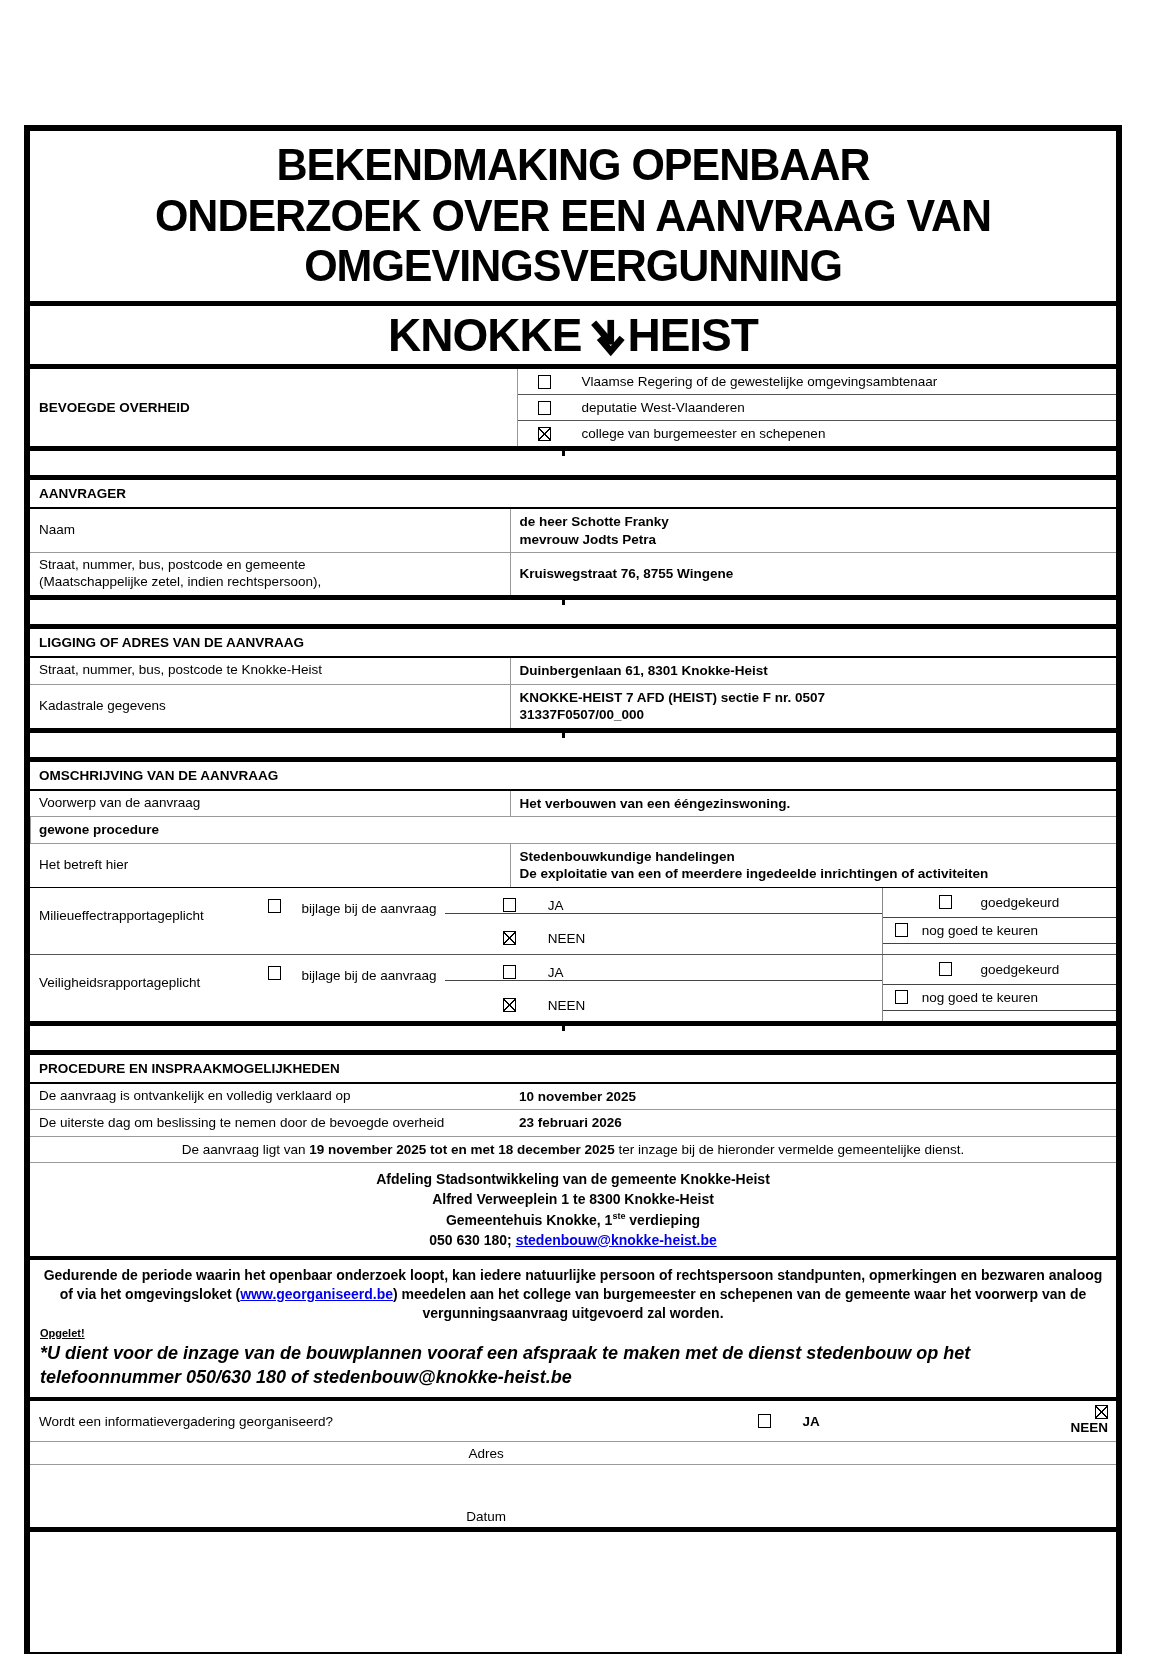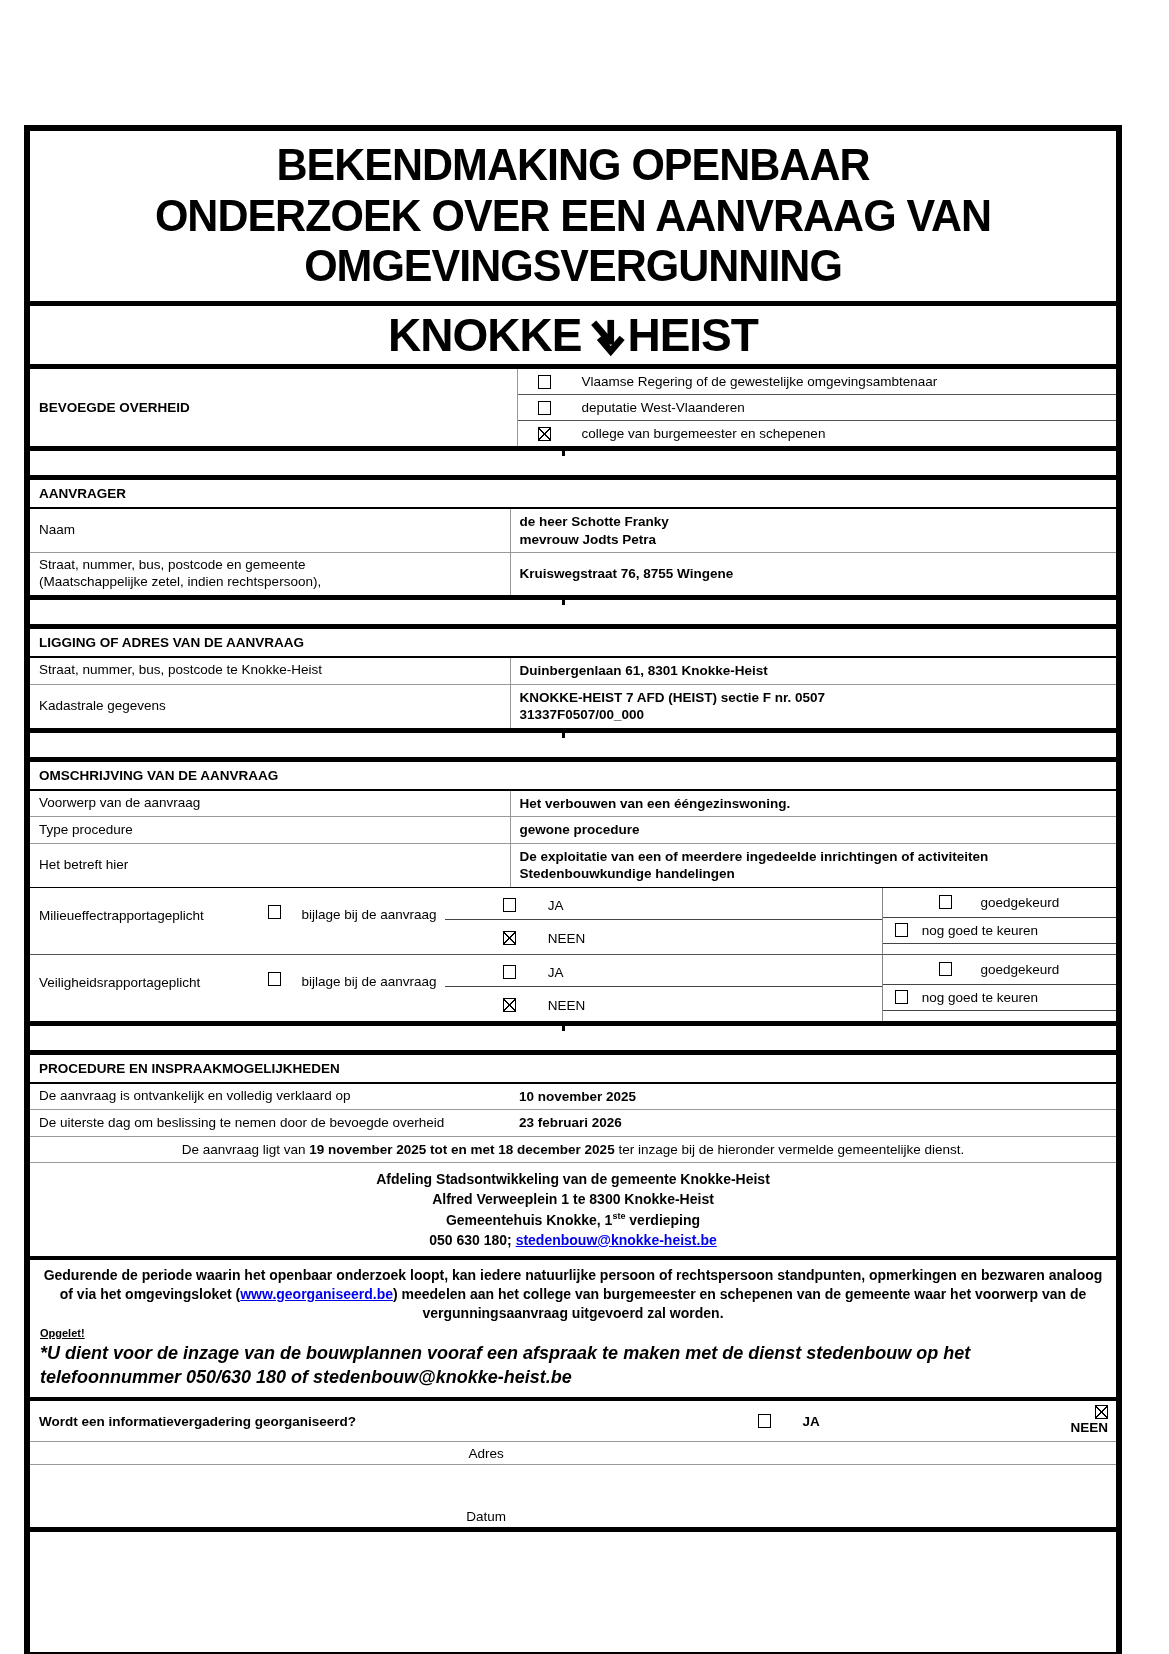--- a/index.html
+++ b/index.html
@@ -50,21 +50,21 @@
   }
 
   .spacer{height:24px;}
   .spacer::after{content:'';position:absolute;left:49%;top:0;width:3px;height:5px;background:#000;}
 
   
   .rap-row{display:flex;height:66px;border-bottom:1px solid #555;}
   .rap-row:last-child{border-bottom:none;}
   .rap-left{width:78.5%;position:relative;}
   .rap-label{position:absolute;left:9px;top:20px;font-size:13.5px;}
-  .bijlage-line{position:absolute;left:28%;right:0;top:12px;height:22px;display:flex;align-items:flex-end;}
+  .bijlage-line{position:absolute;left:28%;right:0;top:6px;height:22px;display:flex;align-items:flex-end;}
   .bijlage-line .cb{margin-right:20px;margin-bottom:3px;}
   .bijlage-line .txt{font-size:13.5px;margin-right:8px;}
   .bijlage-line .grow{flex:1;border-bottom:1.5px solid #444;margin-bottom:2px;}
   .ja-item,.neen-item{position:absolute;left:55.5%;display:flex;align-items:center;font-size:13.5px;}
   .ja-item{top:10px;}
   .neen-item{top:43px;}
   .ja-item .cb,.neen-item .cb{margin-right:32px;}
   .rap-right{width:21.5%;border-left:1px solid #888;display:flex;flex-direction:column;font-size:13.5px;}
   .rap-right .gk{flex:0.45;border-bottom:1.5px solid #444;display:flex;align-items:center;justify-content:center;}
   .rap-right .gk .cb{margin-right:28px;}
@@ -76,21 +76,21 @@
   .center-row{border-bottom:1px solid #999;text-align:center;font-size:13.5px;padding:5px 4px;}
   .dienst-block{text-align:center;font-weight:bold;font-size:14px;line-height:1.45;padding:6px 12px;border-bottom:4px solid #000;}
   .bezwaar-block{border-bottom:4px solid #000;padding:6px 10px 8px 10px;}
   .bezwaar-text{text-align:center;font-weight:bold;font-size:14px;line-height:1.35;}
   .opgelet{font-weight:bold;font-size:11px;text-decoration:underline;margin-top:4px;}
   .afspraak{font-weight:bold;font-style:italic;font-size:18px;line-height:1.35;margin-top:2px;}
   .link{color:#0000ee;text-decoration:underline;font-weight:bold;cursor:pointer;}
   sup{font-size:9px;}
 
   .verg-row{display:flex;border-bottom:1px solid #999;min-height:40px;align-items:center;position:relative;}
-  .verg-label{font-size:13.5px;padding-left:9px;font-weight:bold;}
+  .verg-label{font-size:13.5px;padding-left:9px;}
   .verg-ja{position:absolute;left:67%;display:flex;align-items:center;font-weight:bold;font-size:13.5px;}
   .verg-ja .cb{margin-right:32px;}
   .verg-neen{position:absolute;right:8px;top:4px;text-align:right;font-weight:bold;font-size:13.5px;line-height:1.3;display:flex;flex-direction:column;align-items:flex-end;}
   .small-row{border-bottom:1px solid #999;height:22px;display:flex;align-items:center;}
   .small-row .ctr{width:84%;text-align:center;font-size:13.5px;}
   .final-box{height:120px;}
 </style>
 </head>
 <body>
 
@@ -185,34 +185,31 @@
     <div class="sec-header">OMSCHRIJVING VAN DE AANVRAAG</div>
     <div class="row">
       <div class="cell-label">
           <span>Voorwerp van de aanvraag</span>
         </div>
       <div class="cell-value">
           <span>Het verbouwen van een ééngezinswoning.</span>
         </div>
     </div>
     <div class="row">
-      <div class="cell-label">
-          <span>Type procedure</span>
-        </div>
       <div class="cell-value">
           <span>gewone procedure</span>
         </div>
     </div>
     <div class="row" style="border-bottom:1.5px solid #000;">
       <div class="cell-label">
           <span>Het betreft hier</span>
         </div>
       <div class="cell-value">
+        <span>Stedenbouwkundige handelingen</span>
         <span>De exploitatie van een of meerdere ingedeelde inrichtingen of activiteiten</span>
-        <span>Stedenbouwkundige handelingen</span>
       </div>
     </div>
 
     <div class="rap-row">
       <div class="rap-left">
         <span class="rap-label">Milieueffectrapportageplicht</span>
         <div class="bijlage-line">
           <span class="cb"></span>
           <span class="txt">bijlage bij de aanvraag</span>
           <span class="grow"></span>

